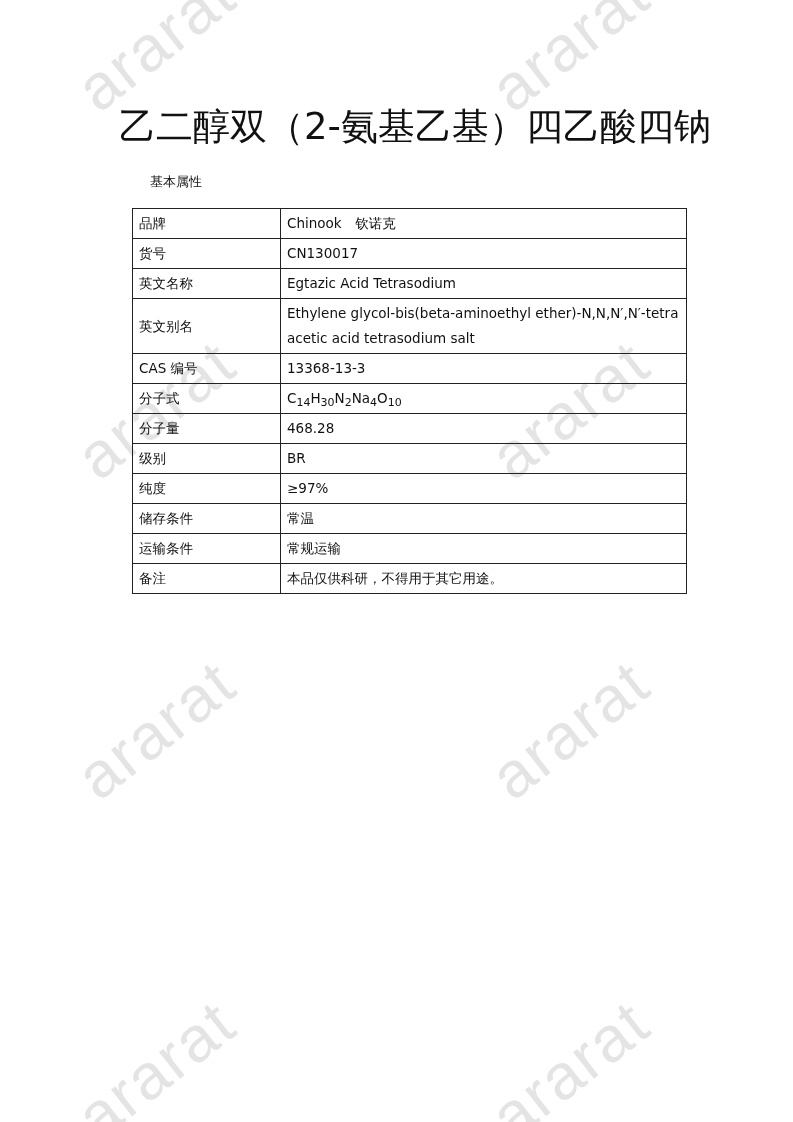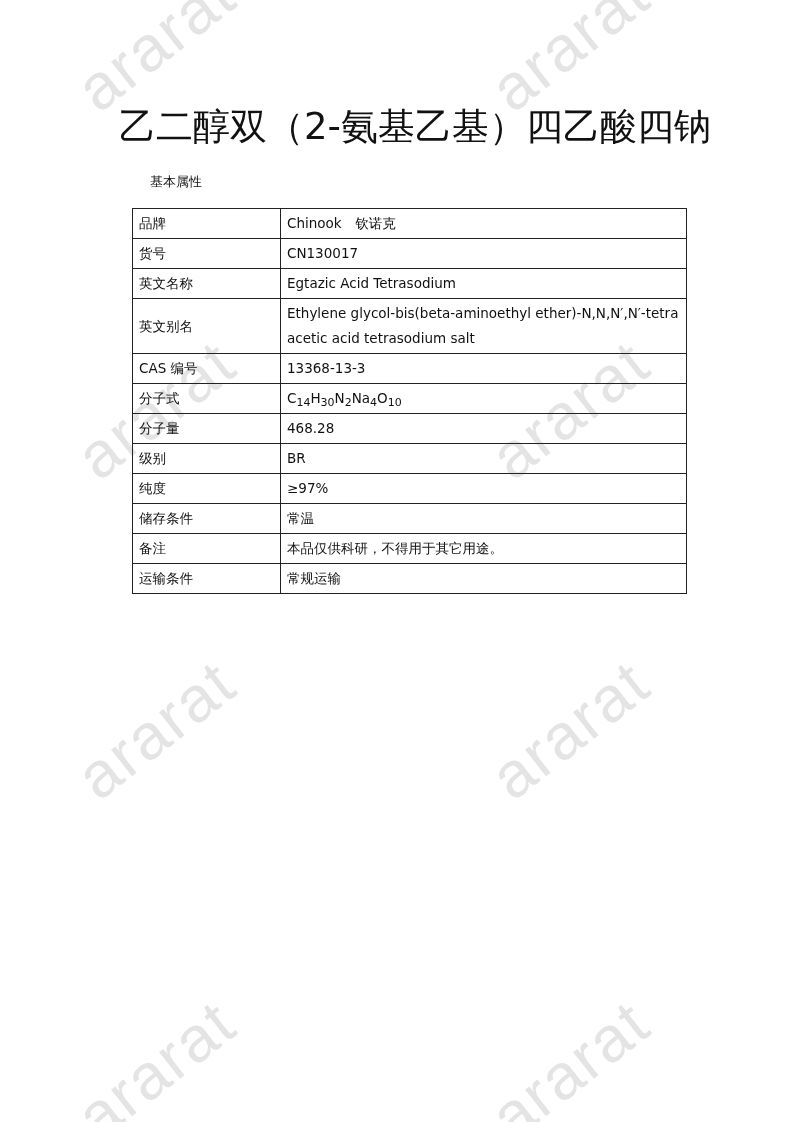--- a/index.html
+++ b/index.html
@@ -75,22 +75,22 @@
       </tr>
       <tr>
         <td class="k">纯度</td>
         <td class="v">≥97%</td>
       </tr>
       <tr>
         <td class="k">储存条件</td>
         <td class="v">常温</td>
       </tr>
       <tr>
+        <td class="k">运输条件</td>
+        <td class="v">常规运输</td>
+      </tr>
+      <tr>
         <td class="k">备注</td>
         <td class="v">本品仅供科研，不得用于其它用途。</td>
-      </tr>
-      <tr>
-        <td class="k">运输条件</td>
-        <td class="v">常规运输</td>
       </tr>
     </tbody>
   </table>
 </div>
 
 </body></html>

